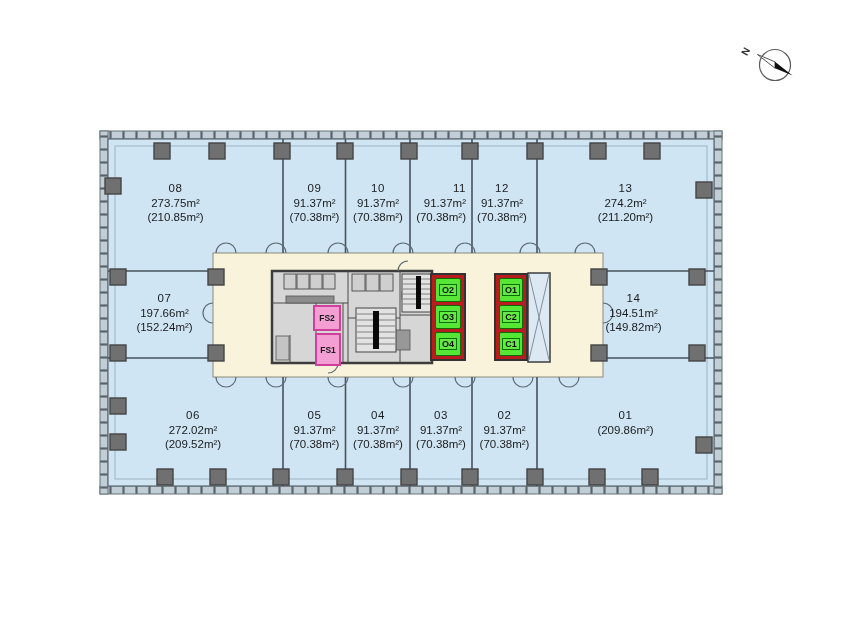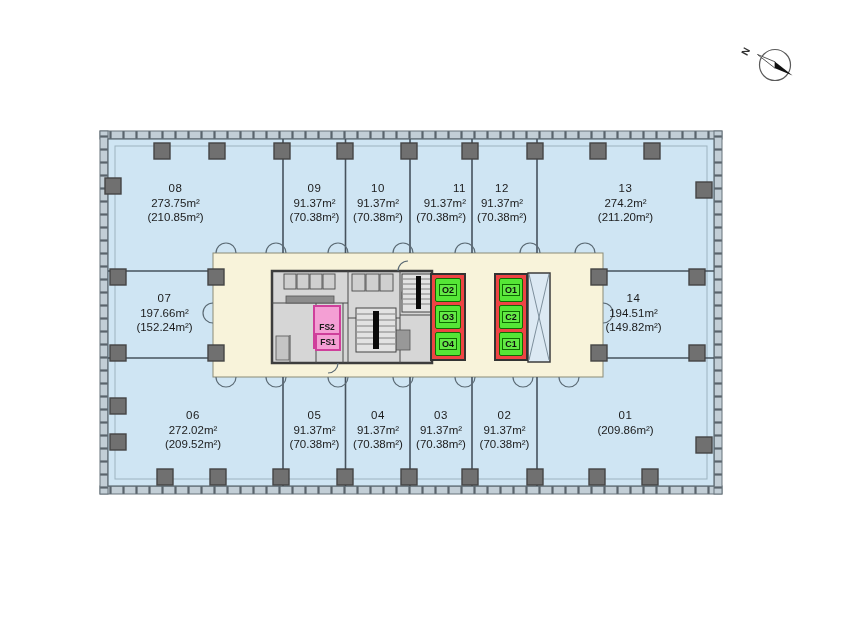--- a/index.html
+++ b/index.html
@@ -21,35 +21,35 @@
   .u07{left:112px;top:291px;width:105px;}
   .u14{left:586px;top:291px;width:95px;}
   .u06{left:108px;top:408px;width:170px;}
   .u05{left:283px;top:408px;width:63px;}
   .u04{left:346px;top:408px;width:64px;}
   .u03{left:410px;top:408px;width:62px;}
   .u02{left:472px;top:408px;width:65px;}
   .u01{left:537px;top:408px;width:177px;}
 
   
-  .bank{position:absolute;box-sizing:border-box;border:2px solid #333333;background:#ef4444;
+  .bank{position:absolute;box-sizing:border-box;border:2px solid #333333;background:#b91c1c;
         display:flex;flex-direction:column;justify-content:space-between;padding:3px;}
   .bank-left{left:430px;top:273px;width:36px;height:88px;}
   .bank-right{left:494px;top:273px;width:34px;height:88px;}
   .cell{box-sizing:border-box;height:24px;background:#55e636;border:1.5px solid #0e6b00;
         border-radius:2px;display:flex;align-items:center;justify-content:center;}
   .cell span{font-size:9px;font-weight:600;color:#101010;background:#63ea45;
              border:1px solid #0e6b00;padding:0 2px;line-height:10px;}
 
   
   .fs{position:absolute;box-sizing:border-box;background:#f49fd4;border:2px solid #cf3f9b;
       display:flex;align-items:center;justify-content:center;
       font-size:8.5px;font-weight:700;color:#1a1a1a;}
-  .fs1{left:315px;top:333px;width:26px;height:18px;}
-  .fs2{left:313px;top:305px;width:28px;height:44px;}
+  .fs1{left:315px;top:333px;width:26px;height:33px;}
+  .fs2{left:313px;top:305px;width:28px;height:26px;}
 
   
   .north-n{position:absolute;left:742px;top:46px;font-size:10px;font-weight:600;color:#333;
            transform:rotate(-62deg);}
 </style>
 </head>
 <body>
 
 <div id="canvas">
 

